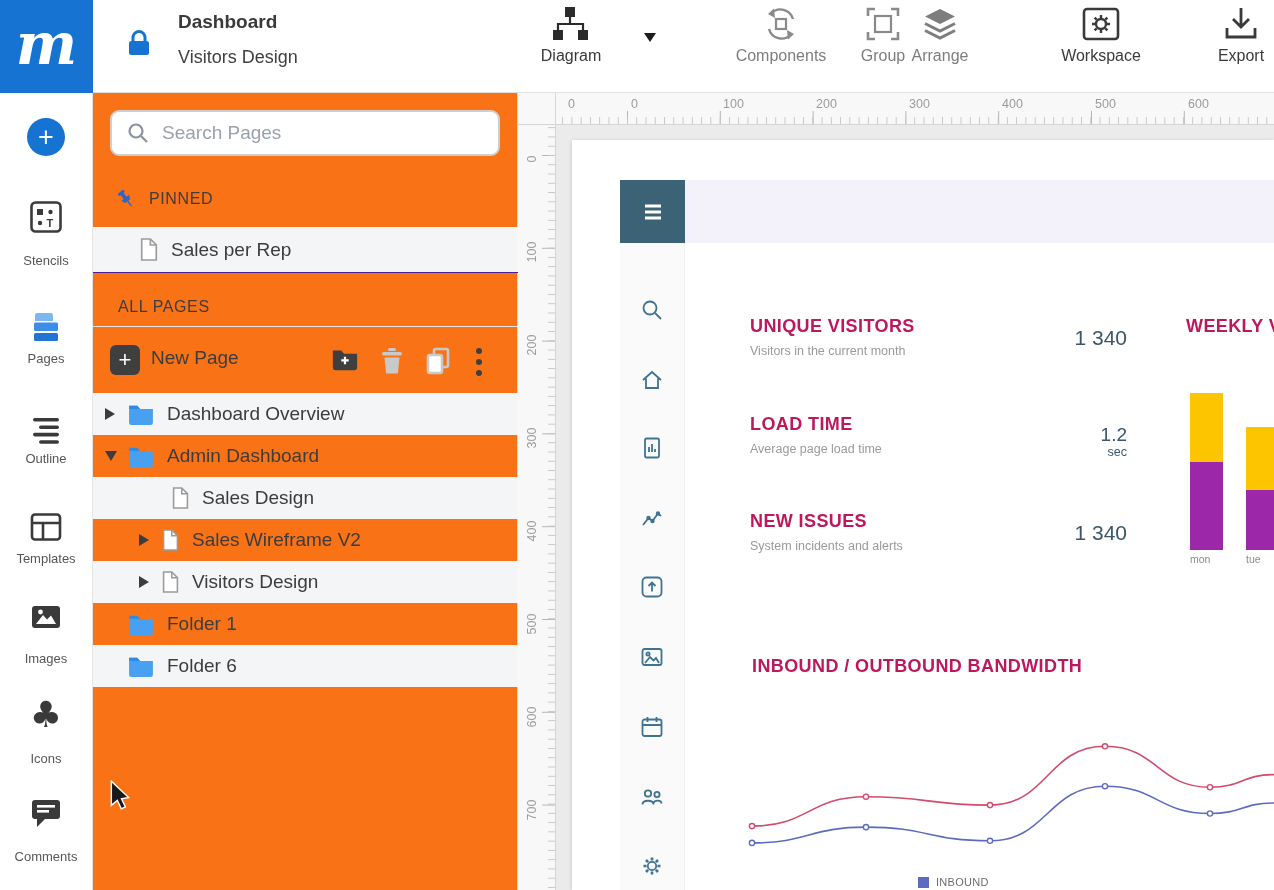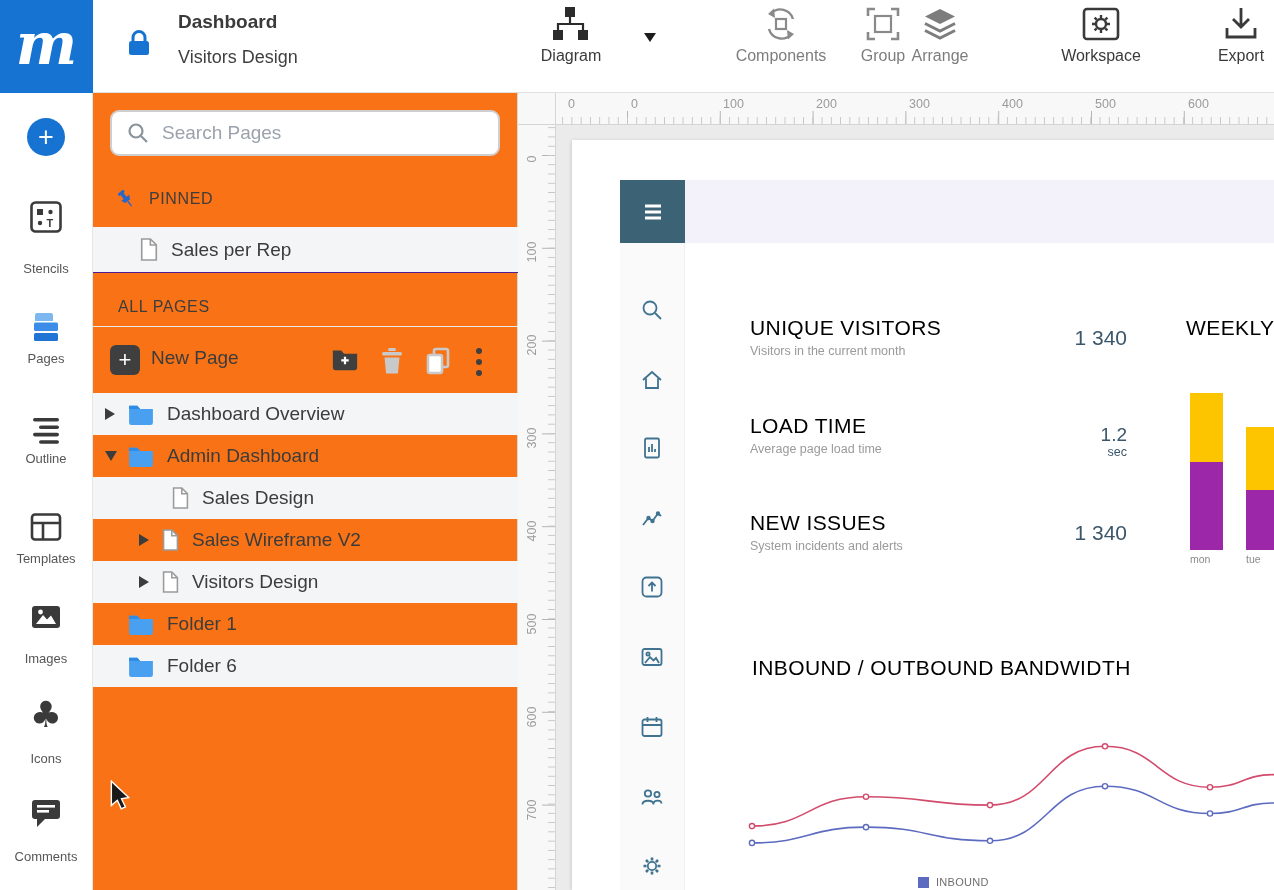--- a/index.html
+++ b/index.html
@@ -57,21 +57,21 @@
   .rlabel{position:absolute;font-size:12.5px;color:#9b9b9b}
   .vlabel{position:absolute;left:2px;width:26px;height:16px;text-align:center;font-size:12.5px;color:#9b9b9b;transform:rotate(-90deg)}
 
   
   #canvas{position:absolute;left:556px;top:125px;width:718px;height:765px;background:#ebebeb;overflow:hidden}
   #page{position:absolute;left:16px;top:15px;width:702px;height:750px;background:#fff;box-shadow:0 1px 4px rgba(0,0,0,.18);overflow:hidden}
   .wf-menu{position:absolute;left:48px;top:40px;width:65px;height:63px;background:#3b6375;display:flex;align-items:center;justify-content:center}
   .wf-side{position:absolute;left:48px;top:103px;width:65px;height:647px;background:#fafafa;border-right:1px solid #f0f0f0}
   .wf-ic{position:absolute;left:67px}
   .wf-band{position:absolute;left:113px;top:40px;width:589px;height:63px;background:#f3f1fa}
-  .wf-title{position:absolute;font-size:21px;font-weight:400;color:#000000;letter-spacing:.4px;white-space:nowrap}
+  .wf-title{position:absolute;font-size:18px;font-weight:700;color:#be185d;letter-spacing:.4px;white-space:nowrap}
   .wf-sub{position:absolute;font-size:12.5px;color:#9a9a9a;white-space:nowrap}
   .wf-val{position:absolute;left:420px;width:135px;text-align:right;color:#3b566b}
   .bars{position:absolute;left:618px;top:250px;width:120px;height:160px}
   .wf-bar{position:absolute;bottom:0;width:33px;display:flex;flex-direction:column;justify-content:flex-end}
   .wf-bar .seg{width:33px}
   .bar-lbl{position:absolute;top:413px;width:33px;text-align:left;font-size:10.5px;color:#8a8a8a}
   #bw-chart{position:absolute;left:168px;top:595px}
   .legend{position:absolute;left:346px;top:736px;display:flex;align-items:center;gap:7px}
   .legend-swatch{width:11px;height:11px;background:#5c6bc0}
   .legend-text{font-size:11px;color:#6e6e6e;letter-spacing:.3px}
@@ -160,21 +160,21 @@
 
     <div class="rail-item" style="top:107px">
       <svg width="34" height="34" viewBox="0 0 34 34" style="display:block;margin:0 auto">
         <rect x="2.5" y="2.5" width="29" height="29" rx="4" fill="none" stroke="#3a3a3a" stroke-width="2.6"></rect>
         <rect x="8" y="9" width="6" height="6" fill="#3a3a3a"></rect>
         <circle cx="21.5" cy="12" r="2.2" fill="#3a3a3a"></circle>
         <circle cx="11" cy="23" r="2.2" fill="#3a3a3a"></circle>
         <text x="17.5" y="27" font-size="11" font-weight="bold" fill="#3a3a3a" font-family="Liberation Sans, sans-serif">T</text>
       </svg>
     </div>
-    <div class="rail-item rail-label" style="top:168px">Stencils</div>
+    <div class="rail-item rail-label" style="top:160px">Stencils</div>
 
     <div class="rail-item active" style="top:217px">
       <svg width="34" height="34" viewBox="0 0 34 34" style="display:block;margin:0 auto">
         <path d="M8,3 h14 a2,2 0 0 1 2,2 v6 h-18 v-6 a2,2 0 0 1 2,-2 z" fill="#7db7f0"></path>
         <rect x="5" y="12.5" width="24" height="8.5" rx="1.5" fill="#3b8de8"></rect>
         <rect x="5" y="23" width="24" height="8" rx="1.5" fill="#1f74d4"></rect>
       </svg>
     </div>
     <div class="rail-item active rail-label" style="top:258px">Pages</div>
 

